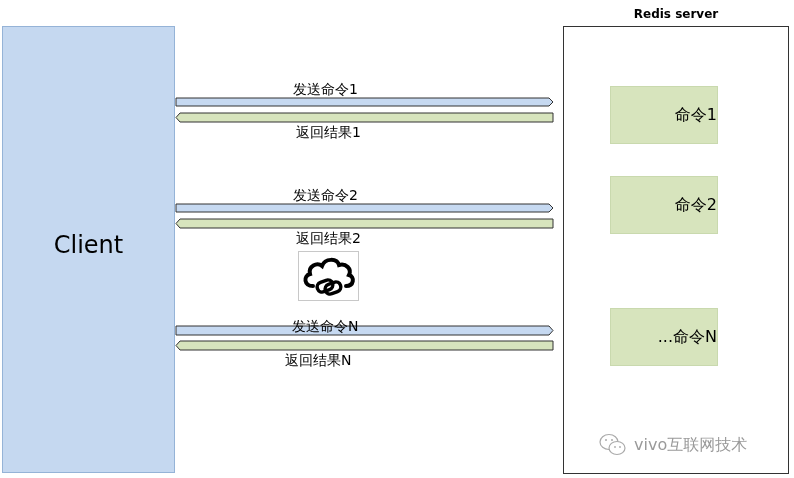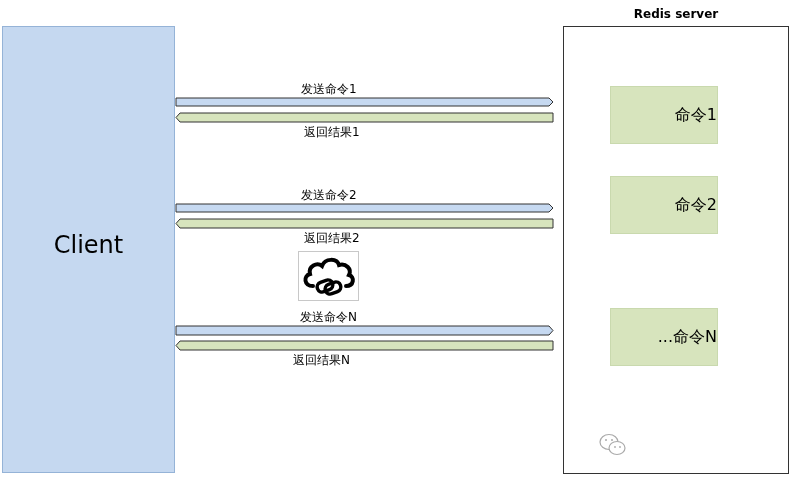--- a/index.html
+++ b/index.html
@@ -9,21 +9,21 @@
             background:#c5d8f0; border:1px solid #95b3d7; box-sizing:border-box; }
   .client-label { position:absolute; left:0; width:100%; top:204px; text-align:center;
                   font-family:"DejaVu Sans", sans-serif; font-weight:normal; font-size:24px; }
   .server-title { position:absolute; left:563px; width:226px; top:0px; text-align:center;
                   font-weight:bold; font-size:12px; line-height:28px; }
   .server { position:absolute; left:563px; top:26px; width:226px; height:448px;
             border:1.5px solid #333; box-sizing:border-box; background:#fff; }
   .cmd { position:absolute; left:610px; width:108px; height:58px; background:#d7e4bd;
          border:1px solid #c9d9ae; box-sizing:border-box; display:flex; align-items:center;
          justify-content:flex-end; font-size:16px; }
-  .lbl { position:absolute; font-size:12px; line-height:14px; white-space:nowrap;margin-left:8px; }
+  .lbl { position:absolute; font-size:14px; line-height:14px; white-space:nowrap; }
   svg.arrows { position:absolute; left:0; top:0; }
   .cloud { position:absolute; left:298px; top:251px; width:61px; height:50px;
            border:1px solid #c8c8c8; box-sizing:border-box; background:#fff; }
   .watermark { position:absolute; left:598px; top:432px; font-size:16px; color:#9a9a9a;
                display:flex; align-items:center; gap:6px; }
 </style>
 </head>
 <body>
 
 <div class="client">
@@ -52,33 +52,34 @@
   <path d="M553,219 L180,219 L176,223.5 L180,228 L553,228 Z" fill="#d7e4bd" stroke="#333" stroke-width="1"></path>
 
   <path d="M176,326 L549,326 L553,330.5 L549,335 L176,335 Z" fill="#c6d9f1" stroke="#333" stroke-width="1"></path>
   <path d="M553,341 L180,341 L176,345.5 L180,350 L553,350 Z" fill="#d7e4bd" stroke="#333" stroke-width="1"></path>
 </svg>
 
 <div class="lbl" style="left:293px; top:82px">发送命令1</div>
 <div class="lbl" style="left:296px; top:125px">返回结果1</div>
 <div class="lbl" style="left:293px; top:188px">发送命令2</div>
 <div class="lbl" style="left:296px; top:231px">返回结果2</div>
-<div class="lbl" style="left:292px; top:310px">发送命令N</div>
+<div class="lbl" style="left:292px; top:319px">发送命令N</div>
 <div class="lbl" style="left:285px; top:353px">返回结果N</div>
 
 <div class="cloud">
   <svg width="59" height="48" viewBox="0 0 59 48">
     <path d="M14,34 C5,34 4,24 11,22 C9,14 18,10 23,14 C26,6 38,6 40,13 C47,11 53,17 50,23 C56,25 55,34 47,34" fill="none" stroke="#000" stroke-width="4" stroke-linecap="round"></path>
     <rect x="18" y="29" width="16" height="10" rx="5" ry="5" transform="rotate(-20 26 34)" fill="none" stroke="#000" stroke-width="3.5"></rect>
     <rect x="26" y="31" width="16" height="10" rx="5" ry="5" transform="rotate(-20 34 36)" fill="none" stroke="#000" stroke-width="3.5"></rect>
   </svg>
 </div>
 
 <div class="watermark">
   <svg width="30" height="26" viewBox="0 0 30 26">
     <ellipse cx="11" cy="10" rx="9" ry="7.5" fill="none" stroke="#aaa" stroke-width="1.2"></ellipse>
     <ellipse cx="19" cy="16" rx="8" ry="6.5" fill="#fff" stroke="#aaa" stroke-width="1.2"></ellipse>
     <circle cx="8" cy="8" r="1" fill="#aaa"></circle>
       <circle cx="14" cy="8" r="1" fill="#aaa"></circle>
     <circle cx="17" cy="15" r="0.9" fill="#aaa"></circle>
       <circle cx="22" cy="15" r="0.9" fill="#aaa"></circle>
   </svg>
+  <span>vivo互联网技术</span>
 </div>
 
 </body></html>

